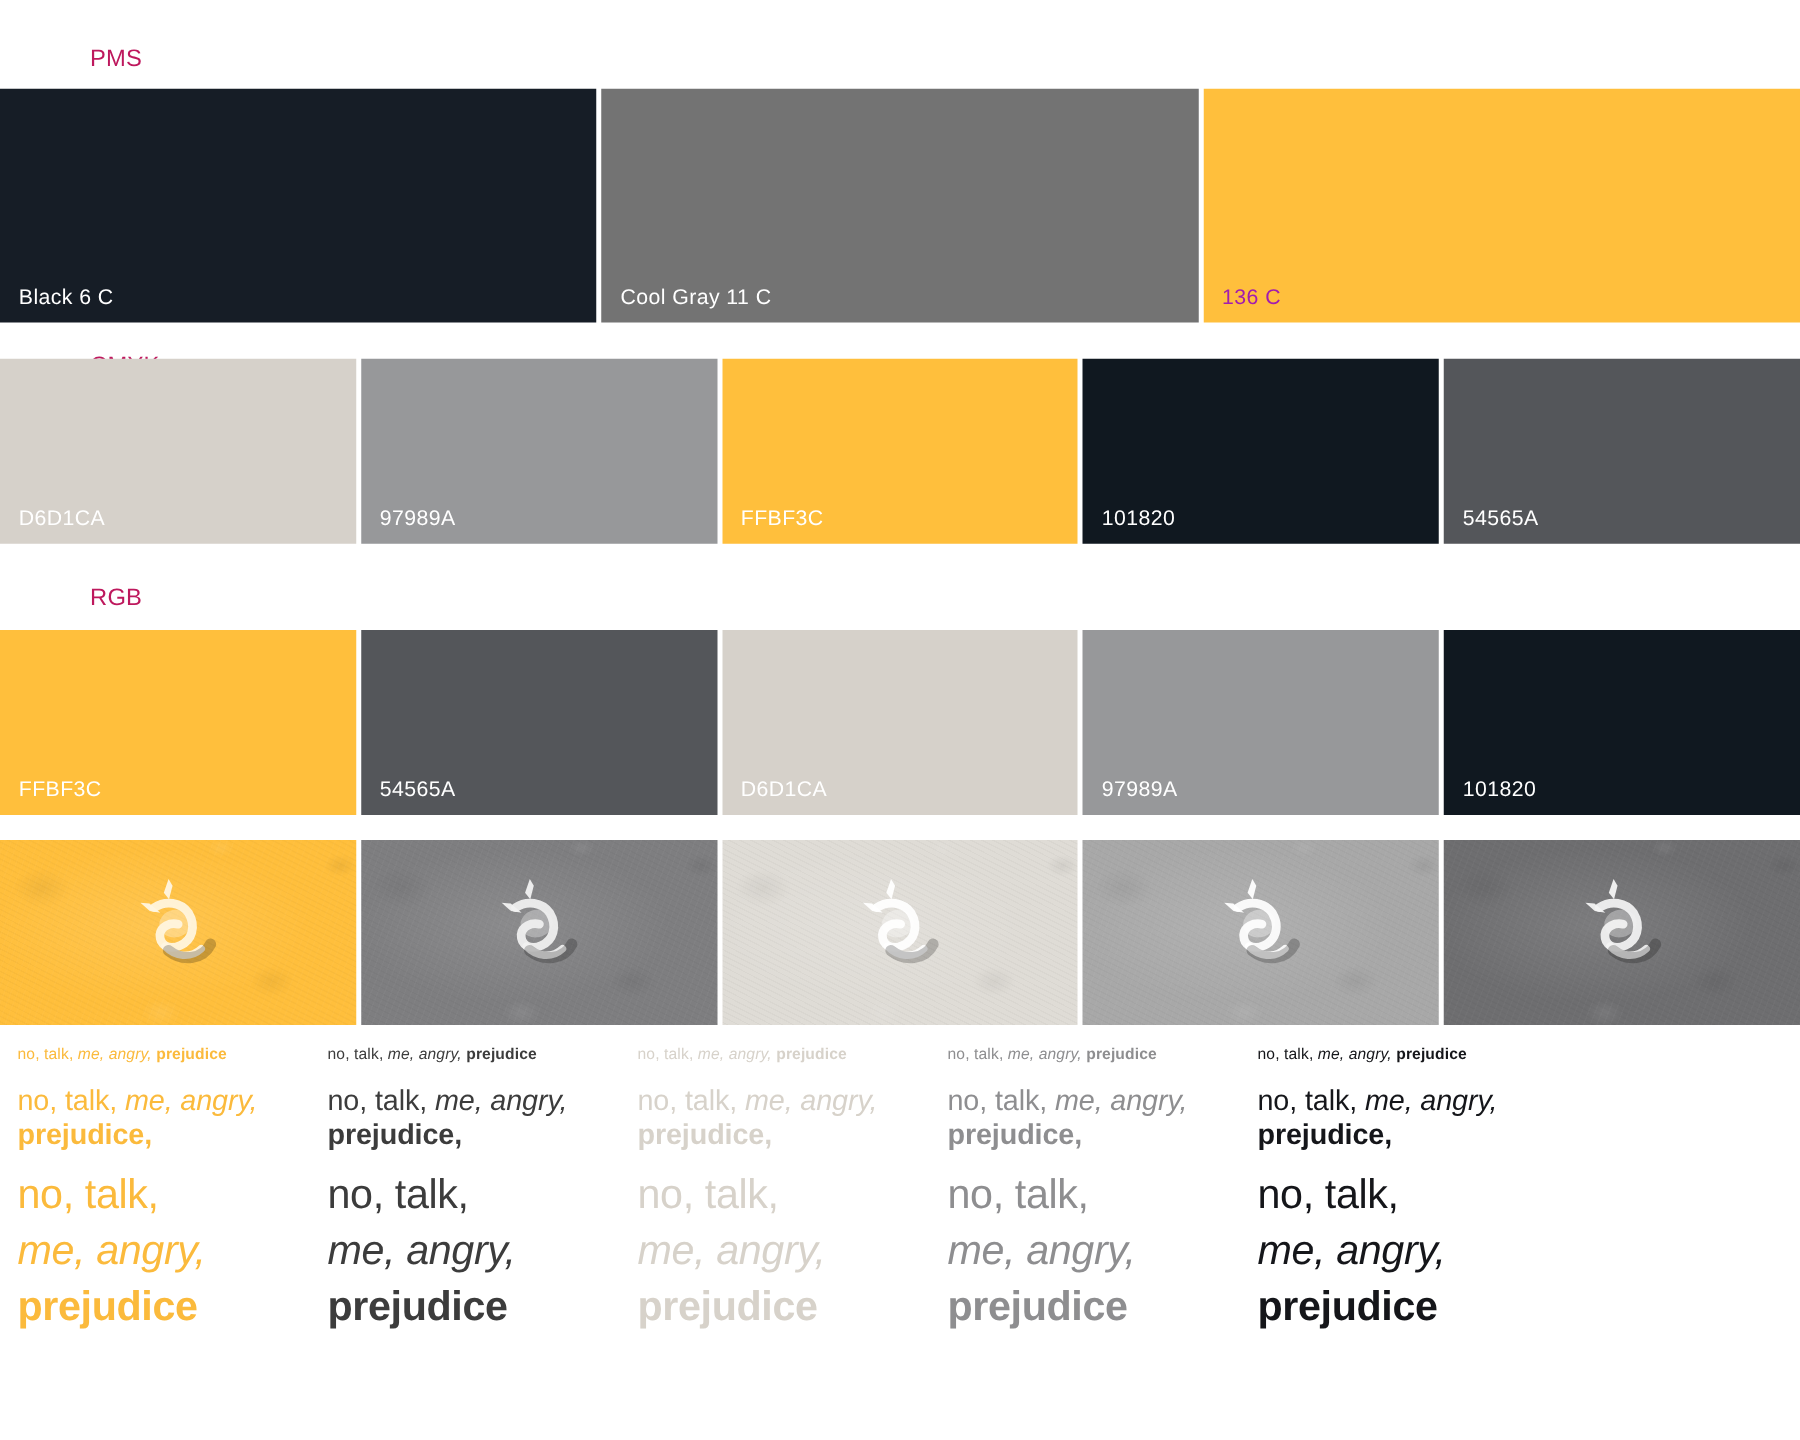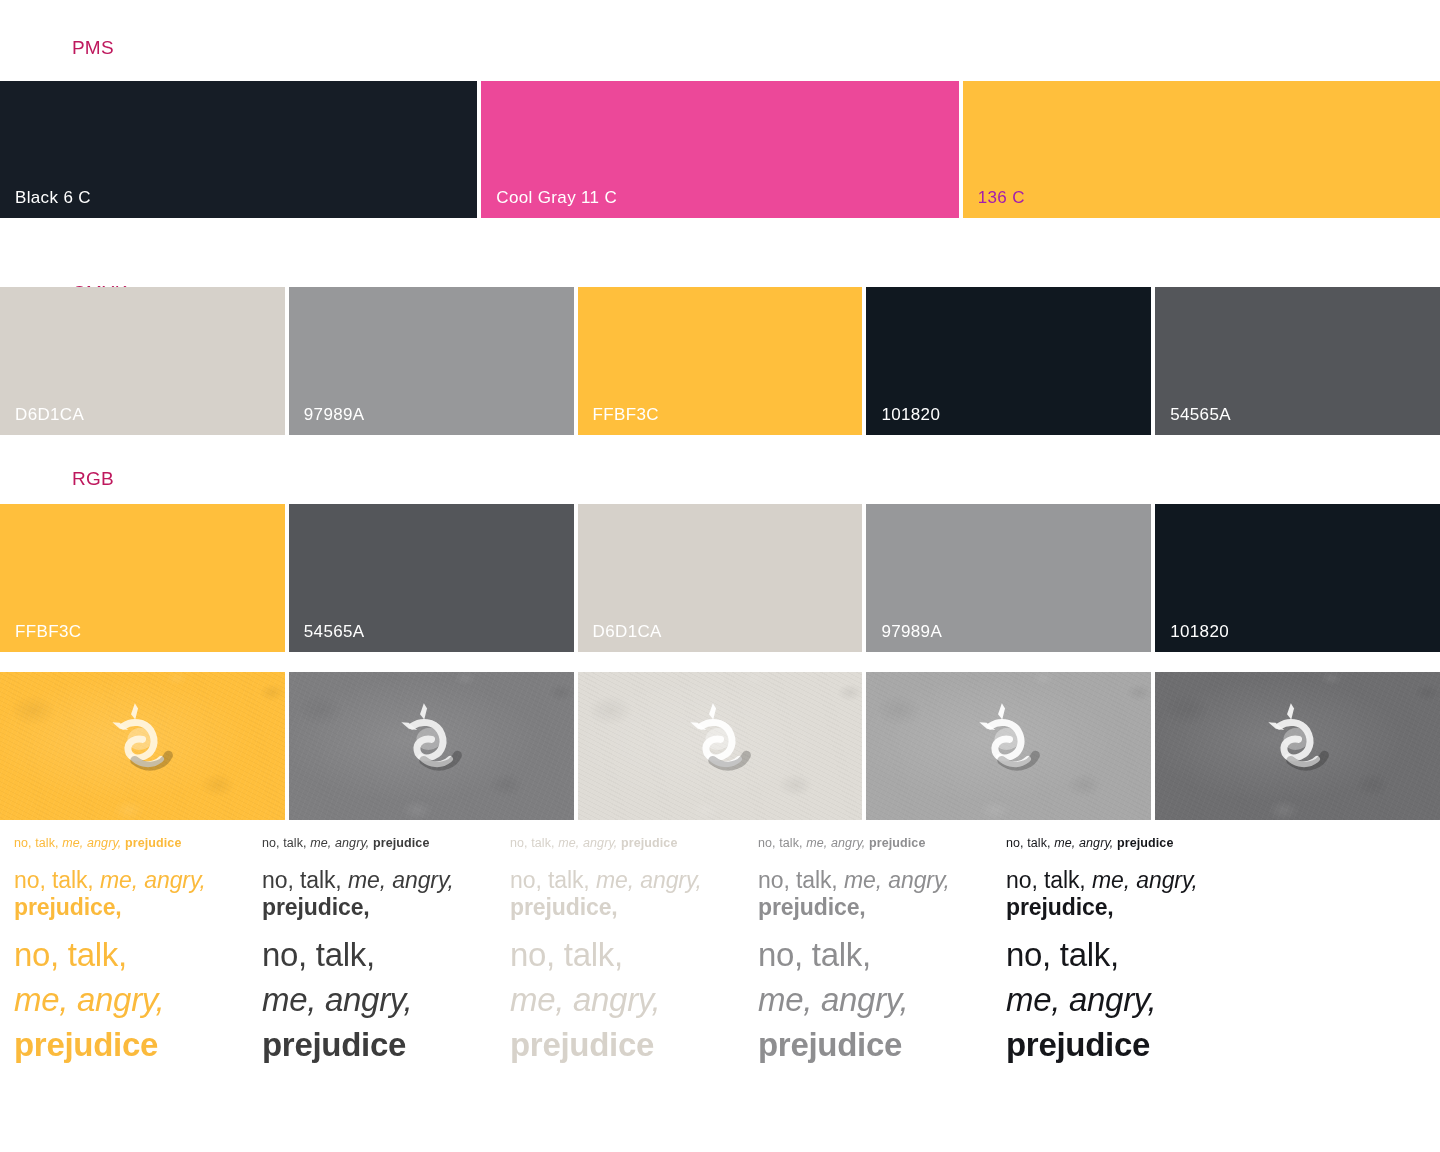--- a/index.html
+++ b/index.html
@@ -137,25 +137,25 @@
   .w-bold { font-weight: 700; font-style: normal; }
 </style>
 </head>
 <body>
 
 <div class="page">
 
   <div id="sections-host">
       <div class="section" style="top: 0px;">
         <div class="section-label" style="top: 38px;">PMS</div>
-        <div class="swatch-row" style="top: 81px; height: 137px;">
+        <div class="swatch-row" style="top: 71px; height: 187px; justify-content: flex-end;">
           <div class="swatch" style="background: rgb(22, 29, 38);">
             <span class="swatch-name" style="color: rgb(255, 255, 255);">Black 6 C</span>
           </div>
-          <div class="swatch" style="background: #ec4899;">
+          <div class="swatch" style="background: #737373;">
             <span class="swatch-name" style="color: rgb(255, 255, 255);">Cool Gray 11 C</span>
           </div>
           <div class="swatch" style="background: rgb(255, 191, 60);">
             <span class="swatch-name" style="color: #a21caf;">136 C</span>
           </div>
         </div>
       </div>
       <div class="section" style="top: 0px;">
         <div class="section-label" style="top: 243px; margin-top: 40px;">CMYK</div>
         <div class="swatch-row" style="top: 287px; height: 148px;">

